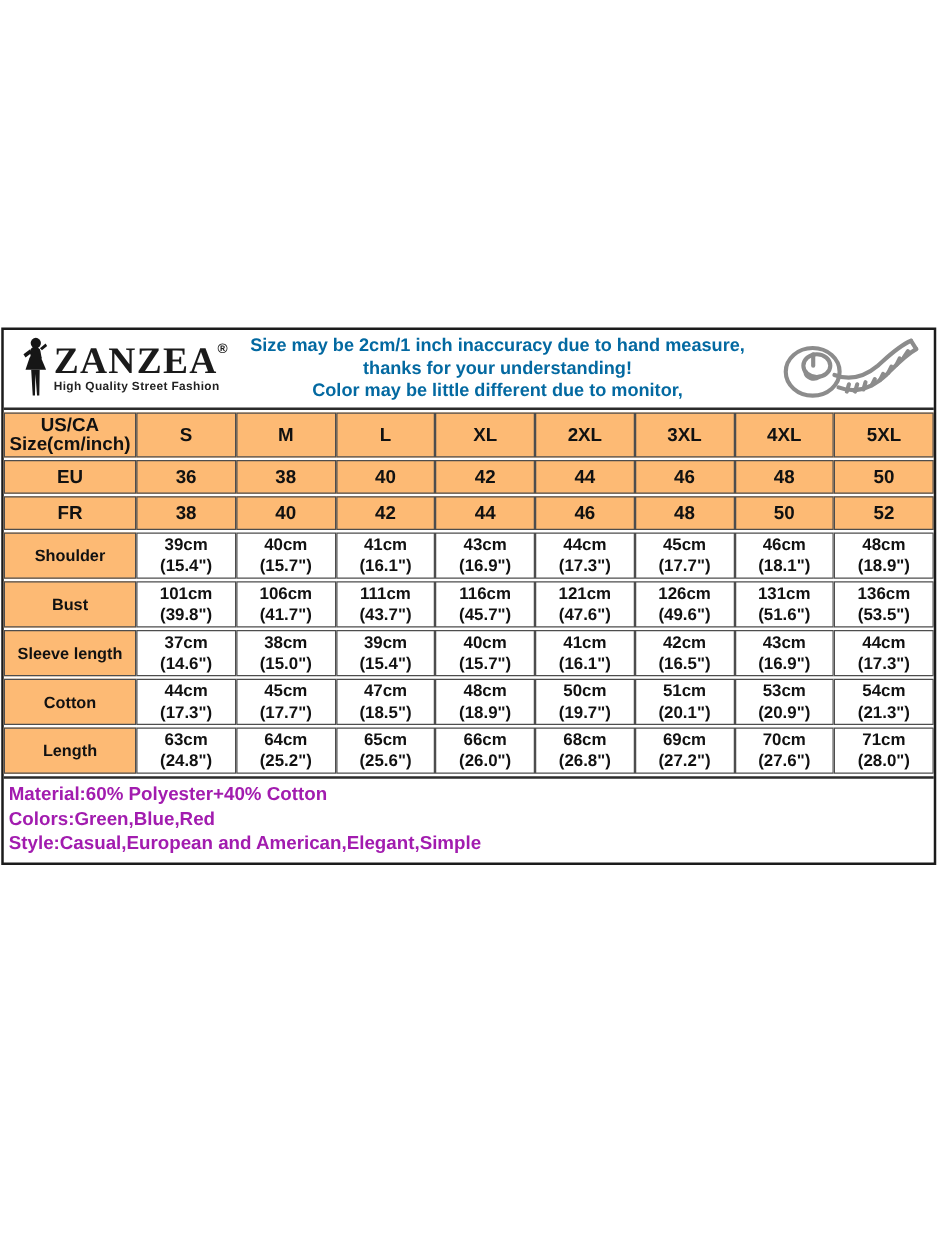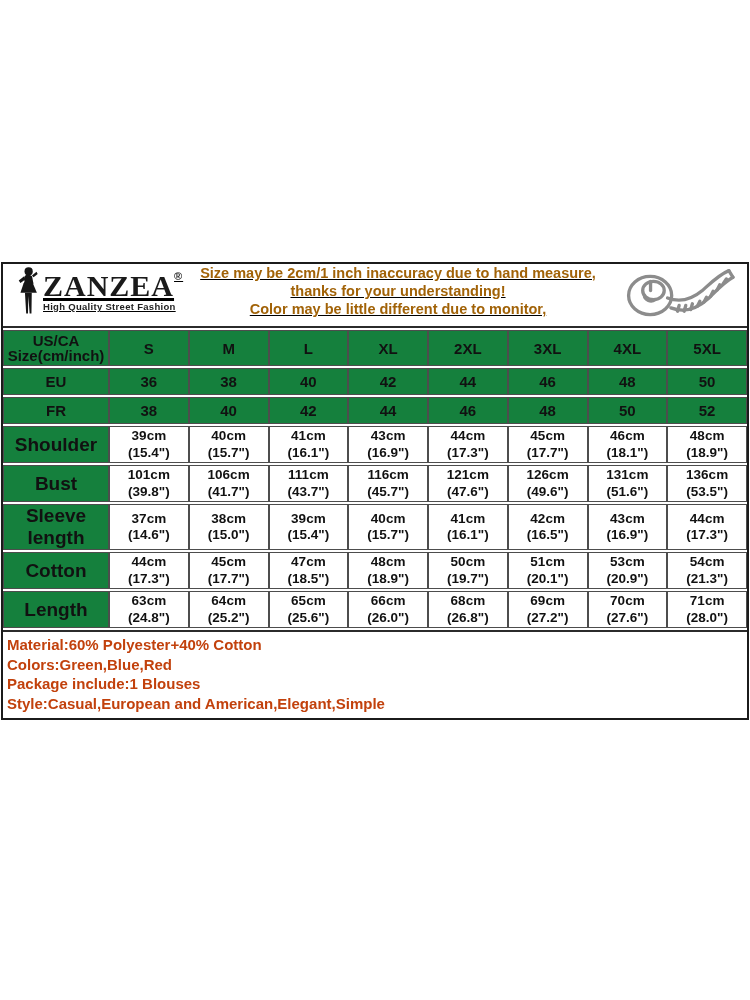--- a/index.html
+++ b/index.html
@@ -1,46 +1,46 @@
 <!DOCTYPE html>
 <html><head>
 <meta charset="utf-8">
 <style>
   html,body{margin:0;padding:0;background:#fff;}
   .canvas{position:relative;width:750px;height:1000px;background:#ffffff;overflow:hidden;
           font-family:"Liberation Sans",sans-serif;}
   .sheet{position:absolute;left:1px;top:262px;width:744px;border:2px solid #1b1b1b;background:#fff;}
 
   
-  .top-band{display:flex;align-items:flex-start;height:62px;border-bottom:2px solid #2b2b2b;padding:0 2px;text-decoration:underline;}
+  .top-band{display:flex;align-items:center;height:62px;border-bottom:2px solid #2b2b2b;padding:0 2px;}
   .logo{width:186px;display:flex;align-items:center;padding-left:8px;box-sizing:border-box;}
   .logo-text{display:flex;flex-direction:column;margin-left:2px;}
   .brand-line{font-family:"Liberation Serif",serif;font-weight:700;font-size:30px;line-height:28px;
               letter-spacing:1px;color:#1a1a1a;display:flex;align-items:flex-start;}
   .reg{font-size:11px;line-height:11px;margin-top:-1px;font-family:"Liberation Sans",sans-serif;}
   .tagline{font-size:9.5px;font-weight:700;letter-spacing:0.3px;color:#222;margin-top:1px;white-space:nowrap;}
-  .disclaimer{flex:1;text-align:center;font-weight:700;font-size:14.5px;line-height:18px;color:#a16207;}
+  .disclaimer{flex:1;text-align:center;font-weight:700;font-size:14.5px;line-height:18px;color:#0369a1;}
   .tape{width:140px;display:flex;justify-content:center;align-items:center;}
 
   
   table.size-table{width:100%;border-collapse:separate;border-spacing:0 2px;table-layout:fixed;}
   .size-table th,.size-table td{border:1px solid #4d4d4d;text-align:center;vertical-align:middle;
       color:#111;font-weight:700;padding:0;overflow:hidden;}
-  .gray{background:#15803d;}
+  .gray{background:#fdba74;}
   .white{background:#ffffff;}
   .header-row th{height:34px;font-size:15px;}
   .corner{font-size:13.5px;line-height:15px;}
   .corner span{display:block;}
   .simple th,.simple td{height:25px;font-size:15px;}
-  .measure th{height:35px;font-size:19px;}
+  .measure th{height:35px;font-size:13px;}
   .measure td{font-size:13.5px;line-height:16.5px;text-align:center;}
 
   
   .details{border-top:2px solid #2b2b2b;padding:3px 4px 5px 4px;font-size:15px;font-weight:700;
-           line-height:19.5px;color:#c2410c;}
+           line-height:19.5px;color:#a21caf;}
 </style>
 </head>
 <body>
 
 <div class="canvas">
   <div class="sheet">
 
     <div class="top-band">
       <div class="logo">
         <svg width="28" height="56" viewBox="0 0 34 64">
@@ -312,18 +312,17 @@
               <div>71cm</div>
               <div>(28.0")</div>
             </td>
       </tr>
     </tbody>
       </table>
 
     <div class="details">
       <div>Material:60% Polyester+40% Cotton</div>
       <div>Colors:Green,Blue,Red</div>
-      <div>Package include:1 Blouses</div>
       <div>Style:Casual,European and American,Elegant,Simple</div>
     </div>
 
   </div>
 </div>
 
 </body></html>

